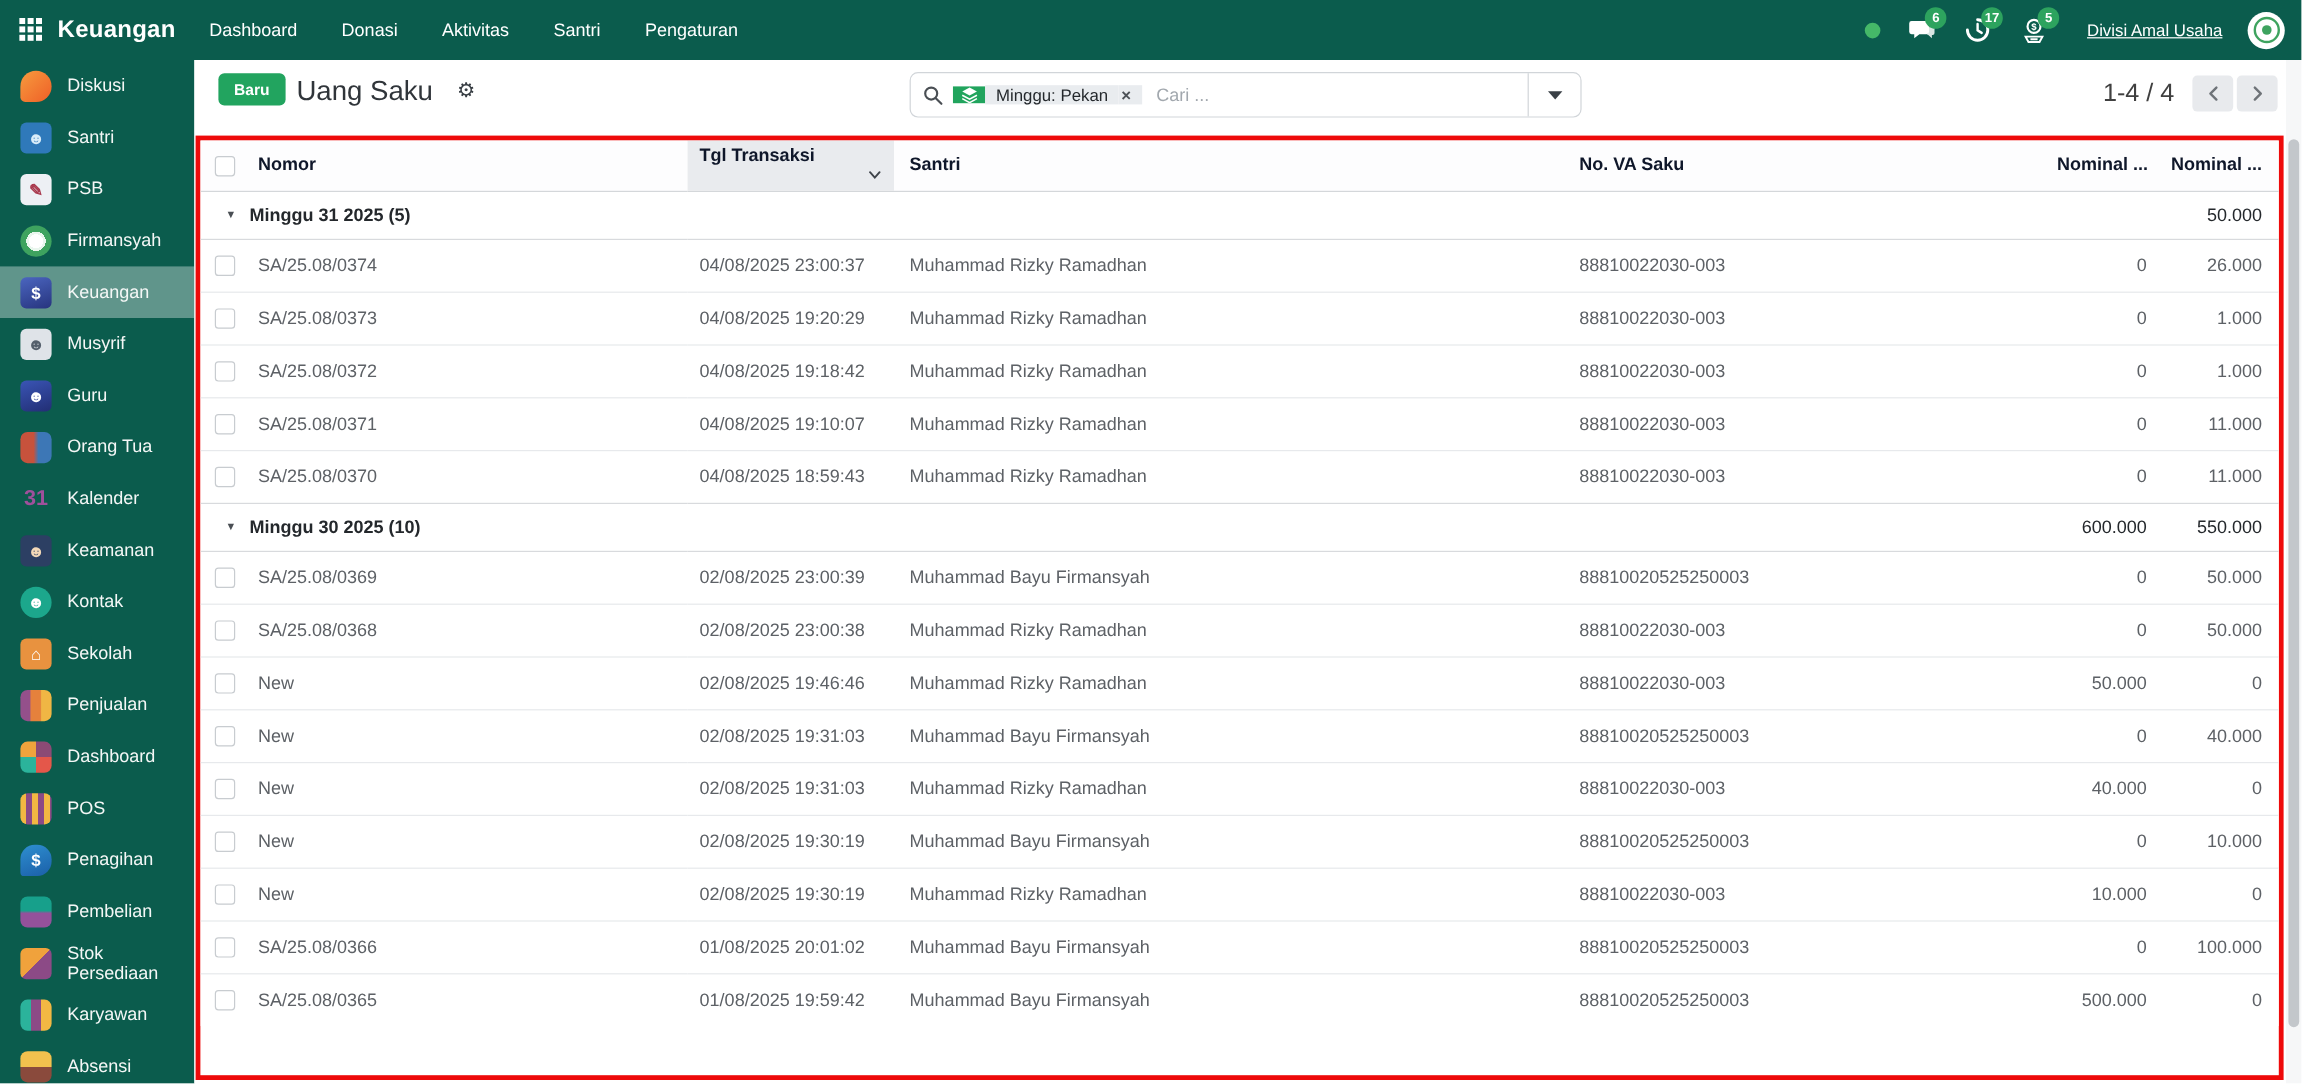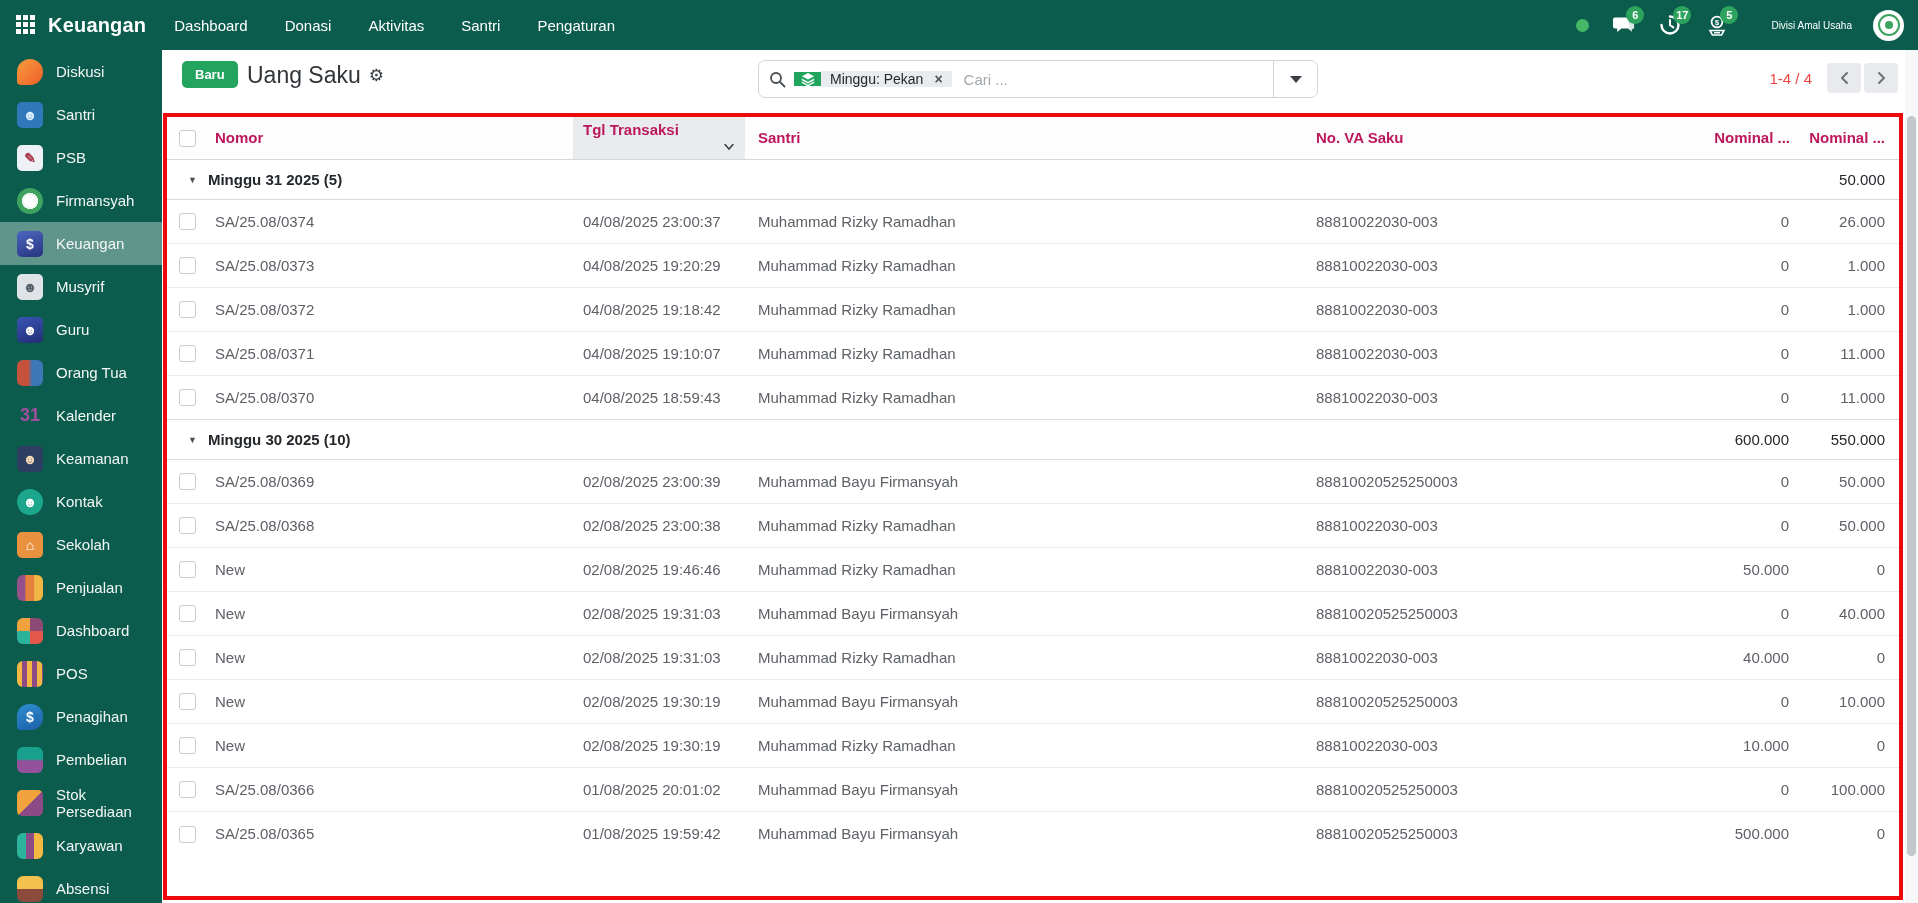--- a/index.html
+++ b/index.html
@@ -18,21 +18,21 @@
   .nav-menu { display:flex; gap:33px; font-size:15px; }
   .nav-item { cursor:pointer; padding:4px 2px; }
   .nav-right { margin-left:auto; display:flex; align-items:center; gap:21px; }
   .status-dot { width:13px; height:13px; border-radius:50%; background:#45b868; }
   .tray-icon { position:relative; width:26px; height:24px; display:flex; align-items:center; justify-content:center; cursor:pointer; }
   .badge {
     position:absolute; top:-7px; right:-8px; background:#2da35e; color:#fff;
     min-width:18px; height:18px; border-radius:50%; font-size:11px; font-weight:700;
     display:flex; align-items:center; justify-content:center; padding:0 3px;
   }
-  .company { font-size:10px; margin-left:20px; cursor:pointer; }
+  .company { font-size:14px; margin-left:10px; cursor:pointer;text-decoration:underline; }
   .avatar { width:31px; height:31px; border-radius:50%; background:#fff; display:flex; align-items:center; justify-content:center; cursor:pointer; }
   .avatar-inner { width:22px; height:22px; border-radius:50%; border:2px solid #3ea35f; display:flex; align-items:center; justify-content:center; }
   .avatar-core { width:8px; height:8px; border-radius:50%; background:#3ea35f; }
   
   .sidebar { position:absolute; left:0; top:50px; width:162px; height:853px; background:#0b5c4d; overflow:hidden; }
   .side-item { height:43px; display:flex; align-items:center; gap:13px; padding-left:17px; color:#f4f7f6; font-size:15px; cursor:pointer; }
   .side-item.active { background:rgba(255,255,255,.35); }
   .side-icon {
     width:26px; height:26px; flex:0 0 26px; display:flex; align-items:center; justify-content:center;
     font-size:14px; font-weight:700; border-radius:5px;
@@ -42,49 +42,49 @@
   .side-icon.drop { border-radius:12px 12px 12px 3px; }
   .side-icon.bare { border-radius:6px; }
   .side-icon.cal { font-size:18px; font-weight:800; }
   
   .main { position:absolute; left:162px; top:50px; width:1756px; height:853px; background:#fff; }
   .btn-new {
     position:absolute; left:20px; top:11px; background:#22a45f; color:#fff; border:none;
     font-size:13px; font-weight:700; padding:6px 13px; border-radius:5px; cursor:pointer;
     font-family:"Liberation Sans", sans-serif;
   }
-  .view-title { position:absolute; left:85px; top:12px; font-size:23px; color:#30353a; display:flex; align-items:center; gap:8px; }
+  .view-title { position:absolute; left:85px; top:12px; font-size:23px; color:#30353a; display:flex; align-items:center; gap:20px; }
   .gear { font-size:17px; color:#383e44; cursor:pointer; line-height:1; }
   .searchbox {
     position:absolute; left:596px; top:10px; width:560px; height:38px;
     border:1px solid #d1d5d9; border-radius:7px; background:#fff;
     display:flex; align-items:center; padding:0 0 0 10px;
   }
   .facet { display:flex; align-items:center; height:26px; margin-left:8px; border-radius:4px; overflow:hidden; }
   .facet-icon { width:27px; background:#21a45d; display:flex; align-items:center; justify-content:center; }
   .facet-label { background:#e9ecef; color:#24282c; font-size:14px; display:flex; align-items:center; padding:0 9px 0 9px; }
   .facet-x { background:#e9ecef; color:#4c5156; font-size:14px; font-weight:700; display:flex; align-items:center; padding:0 9px 0 2px; cursor:pointer; }
   .search-input { border:none; outline:none; flex:1; font-size:15px; color:#40454a; margin-left:10px; font-family:"Liberation Sans", sans-serif; min-width:40px; }
   .search-input::placeholder { color:#a2a8ae; }
   .search-toggle { width:44px; align-self:stretch; border-left:1px solid #d1d5d9; display:flex; align-items:center; justify-content:center; cursor:pointer; }
   .caret-down { width:0; height:0; border-left:6px solid transparent; border-right:6px solid transparent; border-top:7px solid #3a4046; }
   .pager { position:absolute; right:20px; top:13px; display:flex; align-items:center; gap:15px; }
-  .pager-range { font-size:15px; color:#ef4444; }
+  .pager-range { font-size:21px; color:#404040; }
   .pager-btns { display:flex; gap:3px; }
   .pager-btn { width:34px; height:30px; background:#e8eaed; border:none; border-radius:4px; display:flex; align-items:center; justify-content:center; cursor:pointer; }
   
   .table-wrap {
     position:absolute; left:1px; top:63px; width:1740px; height:787px;
     border:4px solid #ee0a0a; background:#fff; overflow:hidden;
   }
   table { width:100%; border-collapse:collapse; table-layout:fixed; }
   col.c-check { width:38px; } col.c-nomor { width:368px; } col.c-tgl { width:172px; }
   col.c-santri { width:560px; } col.c-va { width:395px; } col.c-n1 { width:90px; } col.c-n2 { width:109px; }
   thead th {
-    height:42px; font-size:15px; font-weight:700; color:#be185d; text-align:left;
+    height:42px; font-size:15px; font-weight:700; color:#0f172a; text-align:left;
     border-bottom:1px solid #d4d7da; background:#fdfdfe; padding:0; cursor:pointer;
   }
   th.th-check { padding-left:12px; cursor:default; }
   th.th-sorted { background:#e9ebee; padding-left:10px; }
   th.th-sorted .sort-chev { float:right; margin:16px 10px 0 0; }
   th.th-nomor { padding-left:10px; }
   th.th-santri { padding-left:13px; }
   th.th-va { padding-left:11px; }
   th.num, td.num { text-align:right; }
   th.pad-r, td.pad-r { padding-right:14px; }

